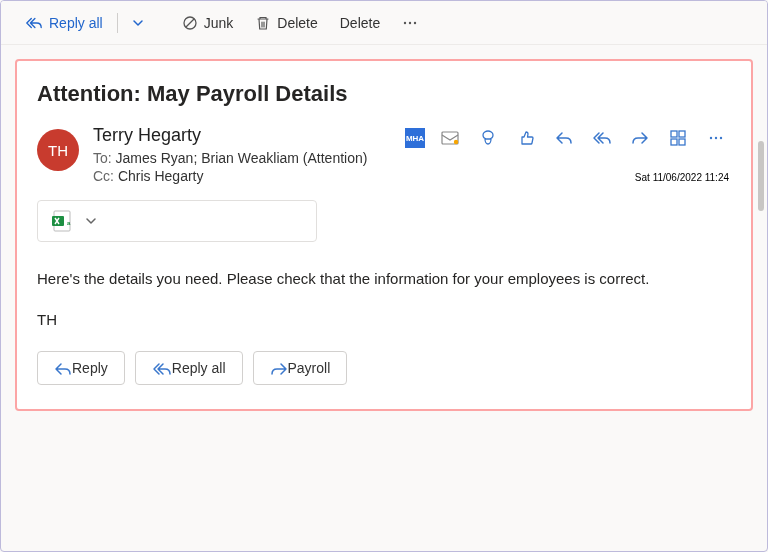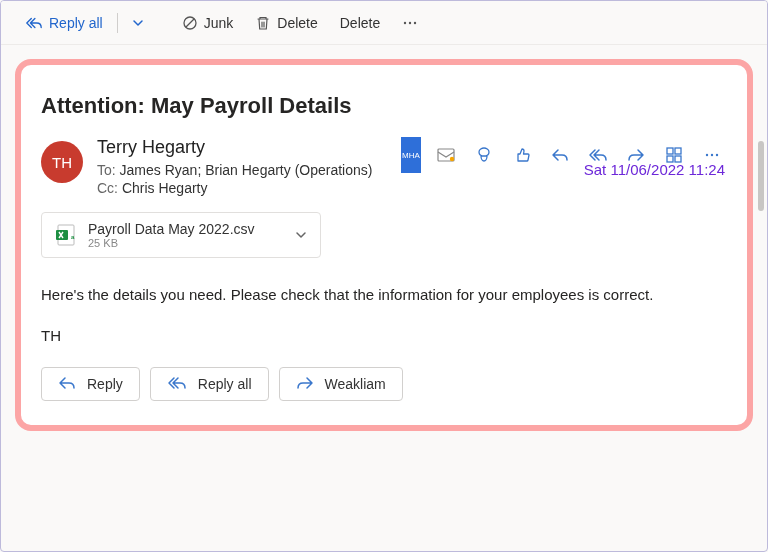--- a/index.html
+++ b/index.html
@@ -33,23 +33,23 @@
     color: #333;
     cursor: pointer;
     border-radius: 2px;
   }
   .tb-btn.blue { color: #2266cc; }
   .tb-sep { width:1px; height:20px; background:#d0cecc; margin: 0 2px; }
   .icon { display:inline-flex; align-items:center; justify-content:center; }
   .card {
     margin: 14px;
     background: #fff;
-    border: 6px solid #fca5a5;
-    border-radius: 16px;
-    padding: 28px 20px 24px 20px;
+    border: 2px solid #fca5a5;
+    border-radius: 4px;
+    padding: 20px 20px 24px 20px;
     position: relative;
   }
   .subject {
     font-size: 22px;
     font-weight: 600;
     color: #262524;
     margin-bottom: 18px;
   }
   .header-row {
     display: flex;
@@ -70,23 +70,23 @@
     flex-shrink: 0;
     margin-top: 4px;
   }
   .hdr-text { margin-left: 14px; flex: 1; }
   .sender { font-size: 18px; color: #222; margin-bottom: 4px; }
   .meta-line { font-size: 14px; color: #666; margin-bottom: 2px; }
   .meta-line .names { color: #333; }
   .timestamp {
     position: absolute;
     right: 2px;
-    top: 24px;
-    font-size: 15px;
-    color: #6d28d9;
+    top: 47px;
+    font-size: 10px;
+    color: #000000;
   }
   .action-row {
     position: absolute;
     right: 2px;
     top: 0;
     display: flex;
     align-items: center;
     gap: 12px;
   }
   .action-row .ic-btn {
@@ -94,22 +94,22 @@
     height: 26px;
     display: flex;
     align-items: center;
     justify-content: center;
     border: none;
     background: none;
     cursor: pointer;
     color: #3a77cc;
   }
   .badge-mha {
-    width: 20px; height: 36px; background: #2e6fd9; color: #fff;
-    font-size: 8px; font-weight: 400; display:flex; align-items:center; justify-content:center;
+    width: 20px; height: 20px; background: #2e6fd9; color: #fff;
+    font-size: 8px; font-weight: 700; display:flex; align-items:center; justify-content:center;
   }
   .attachment {
     margin-top: 14px;
     display: inline-flex;
     align-items: center;
     border: 1px solid #e1dfdd;
     border-radius: 4px;
     padding: 8px 12px;
     gap: 10px;
     min-width: 280px;
@@ -117,22 +117,22 @@
   .att-icon { width:24px; height:24px; }
   .att-text { flex:1; }
   .att-name { font-size: 14px; color: #333; }
   .att-size { font-size: 11px; color: #888; }
   .att-chev { color:#666; }
   .body-text { margin-top: 26px; font-size: 15px; color: #262524; line-height: 1.5; }
   .body-text p { margin-bottom: 18px; }
   .reply-row { display:flex; gap: 10px; margin-top: 20px; }
   .reply-row button {
     display: flex;
-    align-items: flex-start;
-    gap: 11px;
+    align-items: flex-end;
+    gap: 0;
     border: 1px solid #d2d0ce;
     background: #fff;
     padding: 8px 16px;
     font-size: 14px;
     color: #333;
     border-radius: 4px;
     cursor: pointer;
   }
   .reply-row button .icon { color:#3a77cc; }
   .scroll-thumb {
@@ -194,21 +194,21 @@
 
 <div class="card">
   <h1 class="subject">Attention: May Payroll Details</h1>
 
   <div class="header-row">
     <div class="avatar">TH</div>
     <div class="hdr-text">
       <div class="sender">Terry Hegarty</div>
       <div class="meta-line">
         <span>To:</span>
-        <span class="names">James Ryan;  Brian Hegarty (Operations)</span>
+        <span class="names">James Ryan;  Brian Weakliam (Attention)</span>
       </div>
       <div class="meta-line">
         <span>Cc:</span>
         <span class="names">Chris Hegarty</span>
       </div>
     </div>
 
     <div class="action-row">
       <div class="badge-mha">MHA</div>
       <button class="ic-btn">
@@ -281,24 +281,20 @@
 
   <div class="attachment">
     <span class="att-icon icon">
       <svg width="24" height="24" viewBox="0 0 24 24">
           <rect x="4" y="2" width="16" height="20" rx="1" fill="#fff" stroke="#bbb" stroke-width="1"></rect>
           <rect x="2" y="7" width="12" height="10" rx="1" fill="#1d8f42"></rect>
           <path d="M5 9l4 6M9 9l-4 6" stroke="#fff" stroke-width="1.4"></path>
           <text x="17" y="16" font-size="6" fill="#1d8f42" font-weight="700">a</text>
         </svg>
     </span>
-    <div class="att-text">
-      <div class="att-name">Payroll Data May 2022.csv</div>
-      <div class="att-size">25 KB</div>
-    </div>
     <span class="att-chev icon">
       <svg width="14" height="14" viewBox="0 0 14 14">
           <path d="M3 5l4 4 4-4" fill="none" stroke="#666" stroke-width="1.5" stroke-linecap="round" stroke-linejoin="round"></path>
         </svg>
     </span>
   </div>
 
   <div class="body-text">
     <p>Here's the details you need. Please check that the information for your employees is correct.</p>
     <p>TH</p>
@@ -320,18 +316,18 @@
           </svg>
       </span>
       <span>Reply all</span>
     </button>
     <button>
       <span class="icon">
         <svg width="18" height="14" viewBox="0 0 18 14">
             <path d="M11 2l5 5-5 5M16 7H7c-3 0-5 2-5 5" fill="none" stroke="#3a77cc" stroke-width="1.5" stroke-linecap="round" stroke-linejoin="round"></path>
           </svg>
       </span>
-      <span>Weakliam</span>
+      <span>Payroll</span>
     </button>
   </div>
 </div>
 
 <div class="scroll-thumb"></div>
 
 </body></html>

